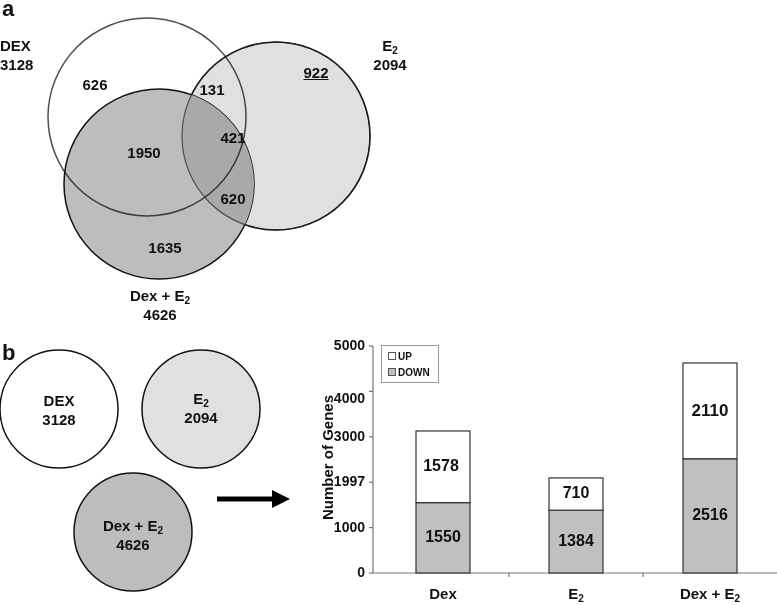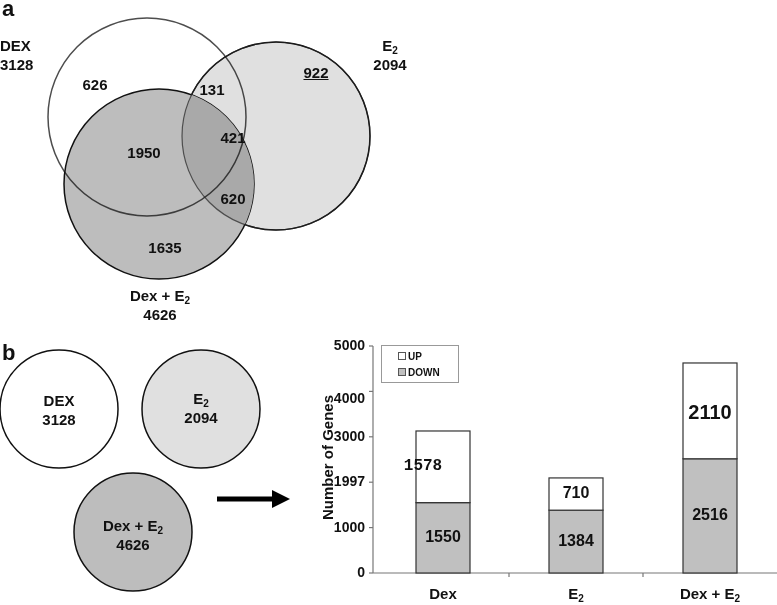--- a/index.html
+++ b/index.html
@@ -7,21 +7,21 @@
            font-family: "Liberation Sans", sans-serif; font-weight: bold; color: #111; }
     .abs { position: absolute; }
     svg { position: absolute; left: 0; top: 0; }
     .panel-letter { font-size: 22px; font-weight: bold; }
     .lbl { font-size: 15px; font-weight: bold; text-align: center; line-height: 19px; white-space: nowrap; }
     .num { font-size: 15px; font-weight: bold; text-align: center; white-space: nowrap; }
     sub { font-size: 10px; vertical-align: -3px; line-height: 0; }
     .tick { font-size: 14px; text-align: right; width: 50px; }
     .xt { font-size: 15px; text-align: center; width: 120px; }
     .ylab { font-size: 15px; transform: rotate(-90deg); transform-origin: center; width: 160px; text-align: center; }
-    .legend { border: 1px solid #999; background: #fff; font-size: 10px; padding: 2px 16px; }
+    .legend { border: 1px solid #999; background: #fff; font-size: 10px; padding: 2px 6px; }
     .leg-row { display: flex; align-items: center; height: 16px; }
     .sw { width: 6px; height: 6px; border: 1px solid #555; margin-right: 2px; }
   </style>
 </head>
 <body>
 
 <div class="abs panel-letter" style="left:2px; top:-4px;">a</div>
 
 <svg width="777" height="605">
 
@@ -120,21 +120,21 @@
 </div>
 
 <div id="chart-text">
     <div class="abs tick" style="left: 315px; top: 564px;">0</div>
     <div class="abs tick" style="left: 315px; top: 518.6px;">1000</div>
     <div class="abs tick" style="left: 315px; top: 473.2px;">1997</div>
     <div class="abs tick" style="left: 315px; top: 427.8px;">3000</div>
     <div class="abs tick" style="left: 315px; top: 382.4px; margin-top: 8px;">4000</div>
     <div class="abs tick" style="left: 315px; top: 337px;">5000</div>
     <div class="abs num" style="font-size: 16px; width: 60px; left: 413px; top: 527.815px;">1550</div>
-    <div class="abs num" style="font-size: 16px; width: 60px; left: 393px; top: 456.809px; font-family: Liberation Mono, monospace;">1578</div>
+    <div class="abs num" style="font-size: 16px; width: 60px; left: 411px; top: 456.809px;">1578</div>
     <div class="abs xt" style="left: 383px; top: 585px;"><span>Dex</span></div>
     <div class="abs num" style="font-size: 16px; width: 60px; left: 546px; top: 531.583px;">1384</div>
     <div class="abs num" style="font-size: 16px; width: 60px; left: 546px; top: 484.049px;">710</div>
     <div class="abs xt" style="left: 516px; top: 585px;"><span>E</span><sub>2</sub></div>
     <div class="abs num" style="font-size: 16px; width: 60px; left: 680px; top: 505.887px;">2516</div>
-    <div class="abs num" style="font-size: 20px; width: 60px; left: 680px; top: 400.877px;">2110</div>
+    <div class="abs num" style="font-size: 17px; width: 60px; left: 680px; top: 400.877px;">2110</div>
     <div class="abs xt" style="left: 650px; top: 585px;"><span>Dex + E</span><sub>2</sub></div>
   </div>
 
 </body></html>

